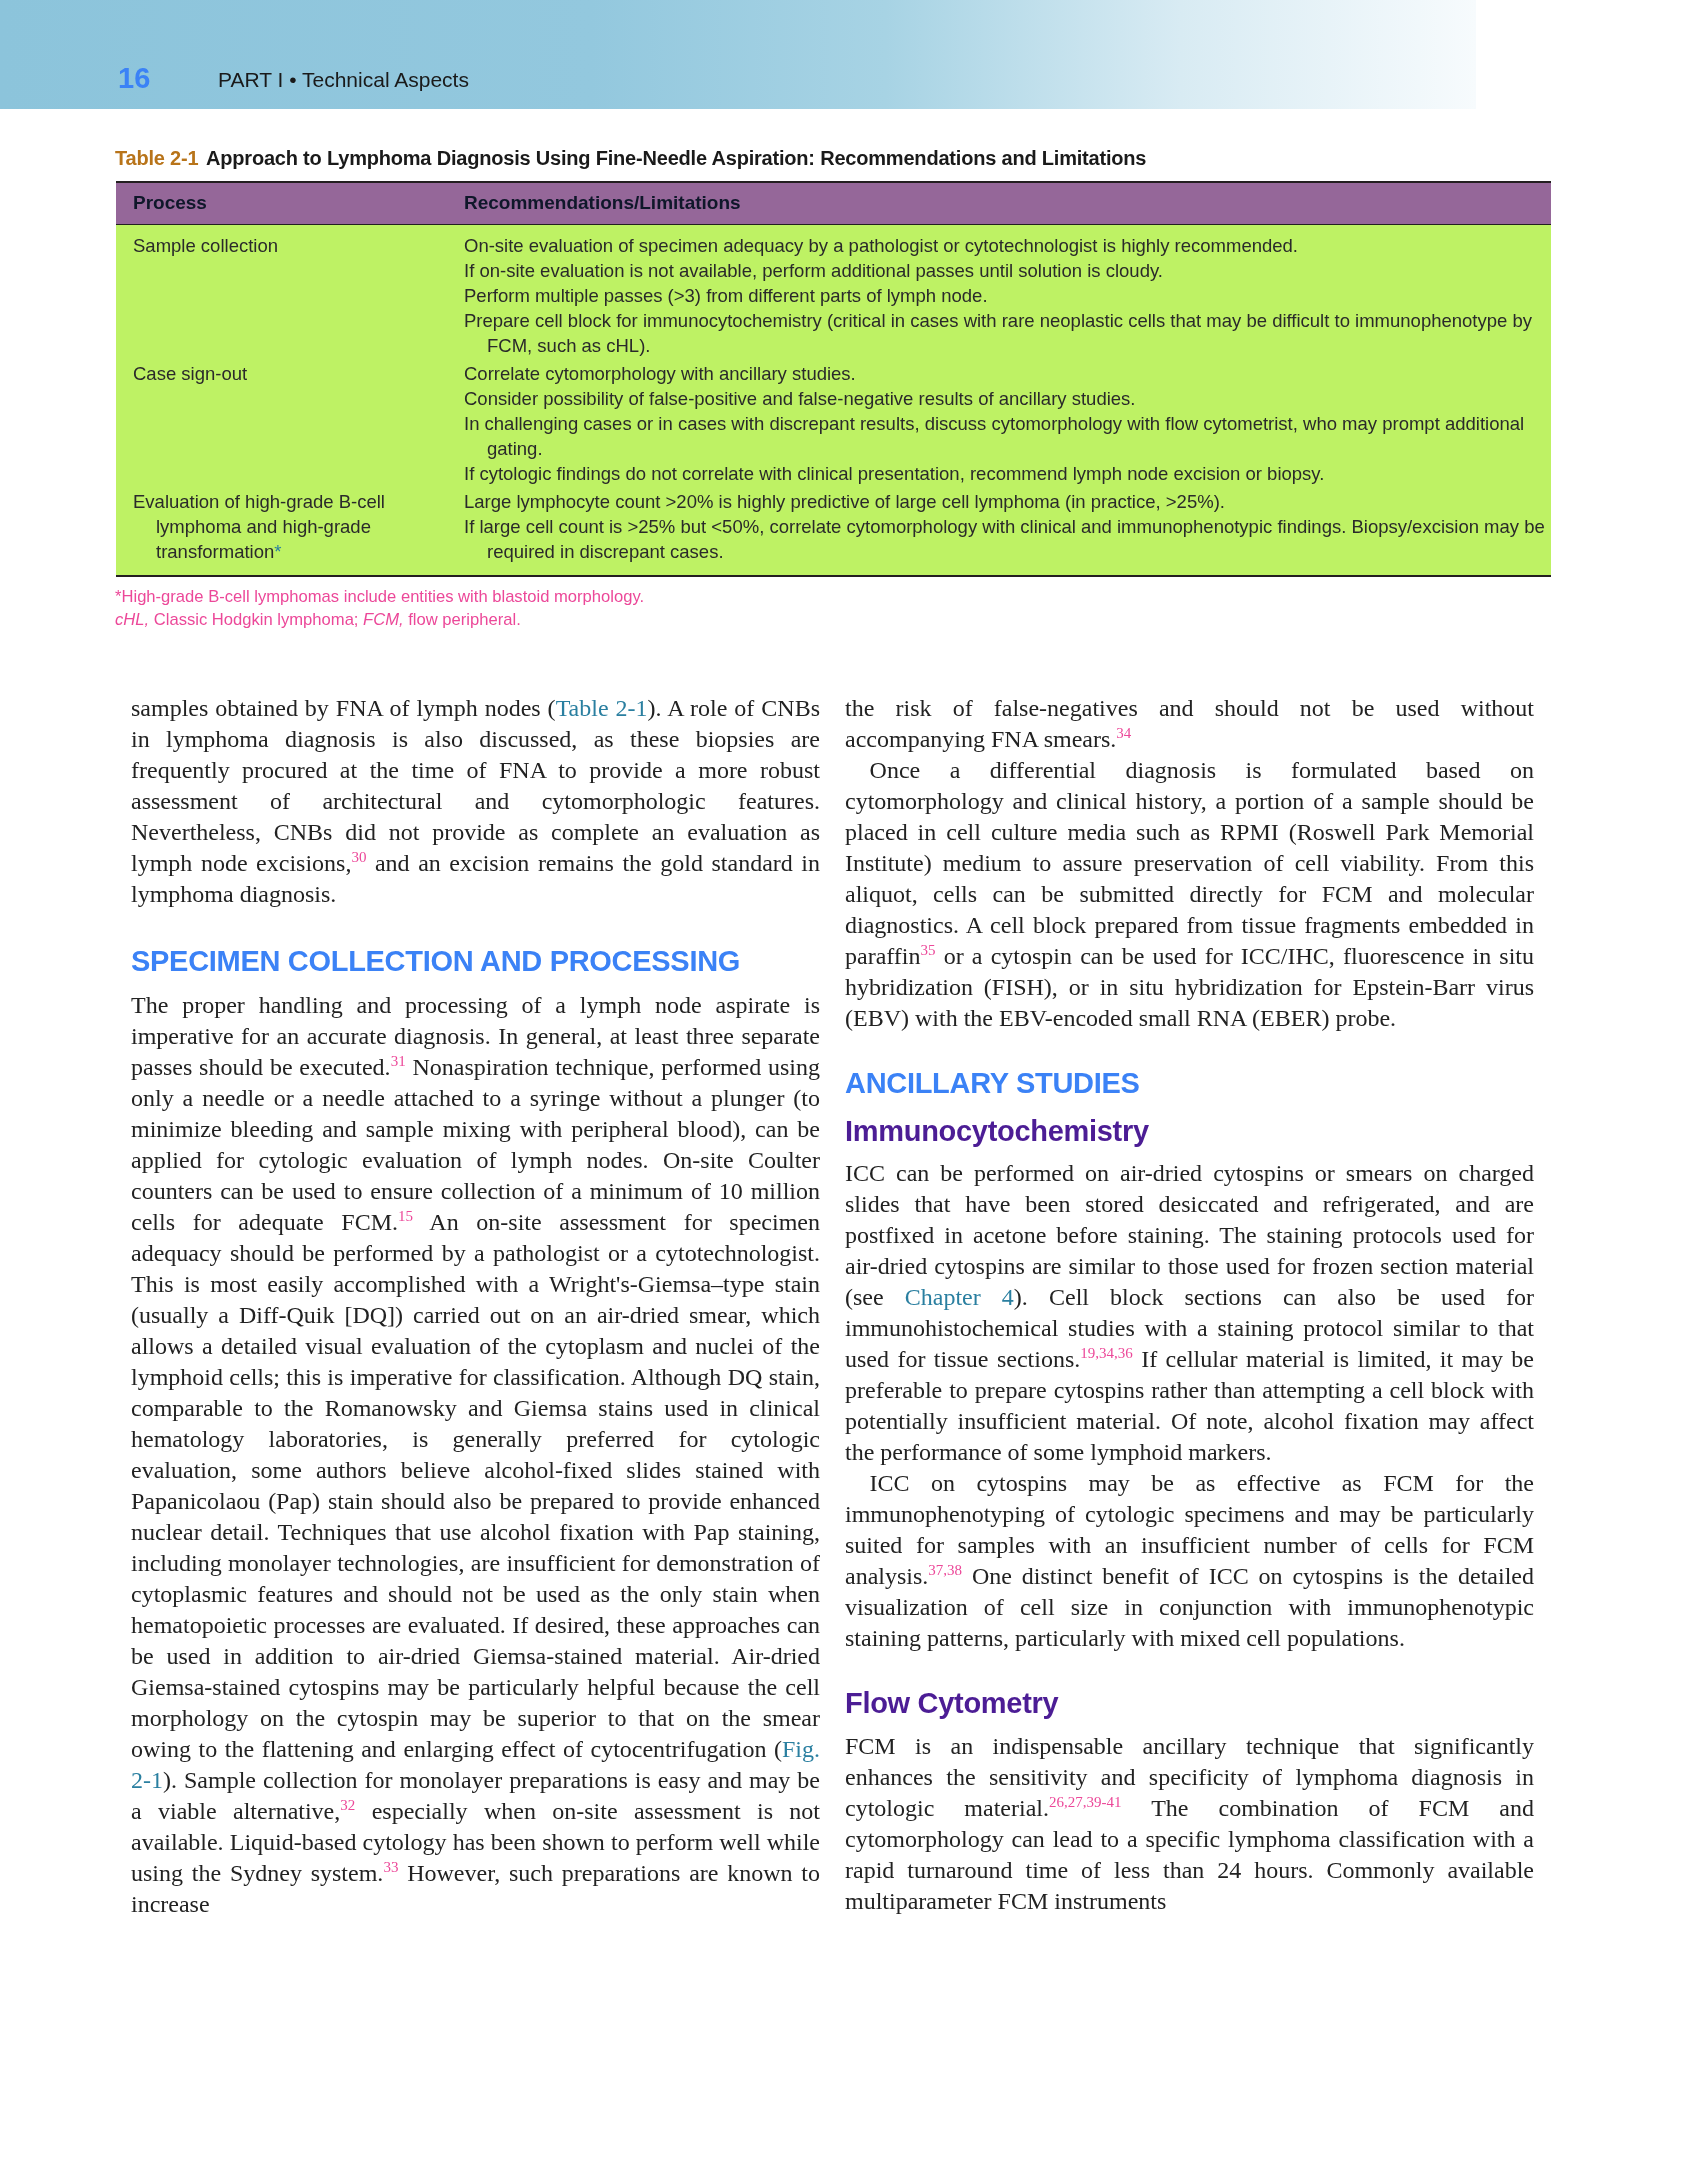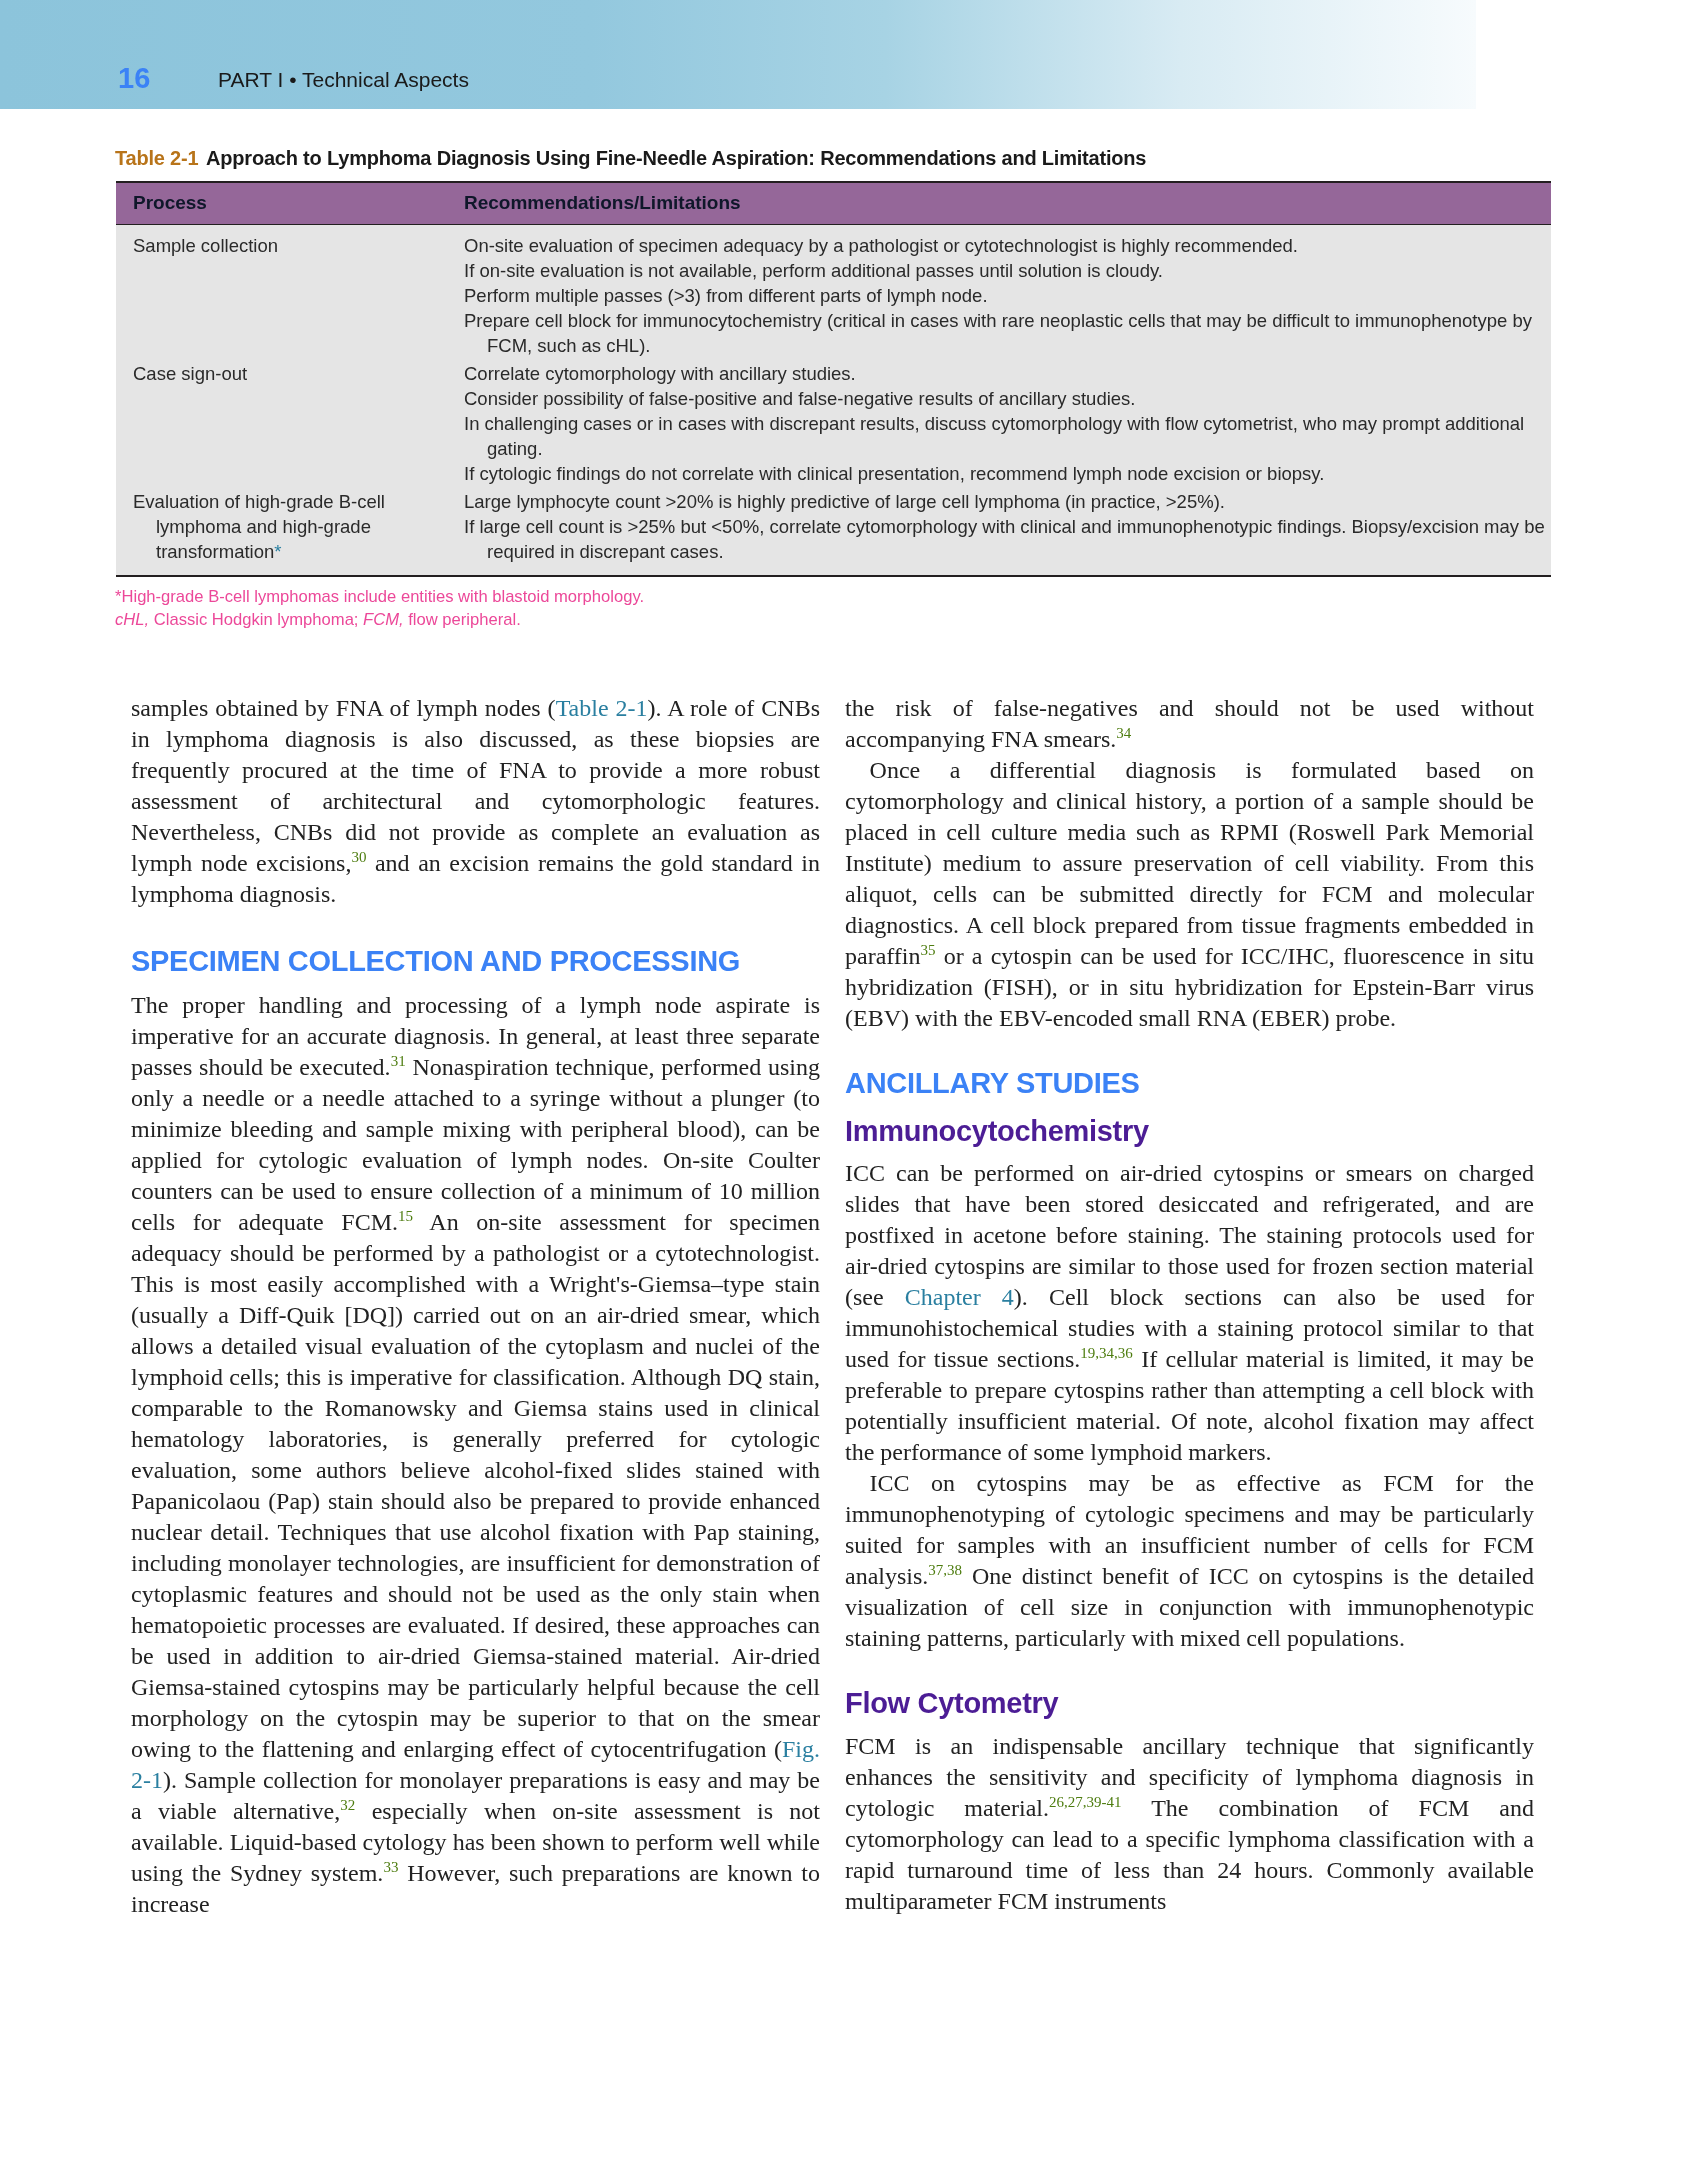--- a/index.html
+++ b/index.html
@@ -26,21 +26,21 @@
     position: absolute; left: 116px; top: 181px; width: 1435px;
     border-top: 2.8px solid #231f20; border-bottom: 2.8px solid #231f20;
   }
   table.rec { width: 100%; border-collapse: collapse; font-family: "Liberation Sans", sans-serif; }
   table.rec thead tr { background: #956799; }
   table.rec th {
     color: #0f172a; font-weight: bold; font-size: 19px; text-align: left;
     padding: 7.6px 0 7.6px 17px; border-bottom: 1.9px solid #231f20; height: 25.6px;
   }
   table.rec th.col2 { padding-left: 0; }
-  table.rec tbody { background: #e5e5e5; }
+  table.rec tbody { background: #bef264; }
   table.rec td {
     vertical-align: top; font-size: 18.5px; color: #2a2a2a; line-height: 25px;
     padding: 0;
   }
   table.rec td.proc { width: 331px; padding-left: 17px; }
   table.rec tr.first td { padding-top: 8.5px; }
   table.rec tr.last td { padding-bottom: 11px; }
   table.rec tr.mid td { padding-top: 2.8px; }
   .rec-line { text-indent: -23px; padding-left: 23px; }
   .proc-line { text-indent: -23px; padding-left: 23px; }
@@ -53,21 +53,21 @@
   .col {
     position: absolute; width: 689px;
     font-family: "Liberation Serif", serif; font-size: 24px; color: #222;
     line-height: 31px; text-align: justify;
   }
   .col.left { left: 131px; top: 693px; }
   .col.right { left: 845px; top: 693px; }
   .col p { margin: 0; }
   .col p.indent { text-indent: 24.6px; }
   .link { color: #2a7fa0; }
-  sup.ref { color: #4d7c0f; font-size: 15px; line-height: 0; vertical-align: 9.5px; }
+  sup.ref { color: #ec4899; font-size: 15px; line-height: 0; vertical-align: 9.5px; }
   h2.sec {
     font-family: "Liberation Sans", sans-serif; font-weight: bold; color: #3b82f6;
     font-size: 29px; margin: 0; letter-spacing: -0.3px; text-align: left;
   }
   h3.sub {
     font-family: "Liberation Sans", sans-serif; font-weight: bold; color: #4c1d95;
     font-size: 29px; margin: 0; letter-spacing: -0.3px; text-align: left;
   }
 </style>
 </head>

